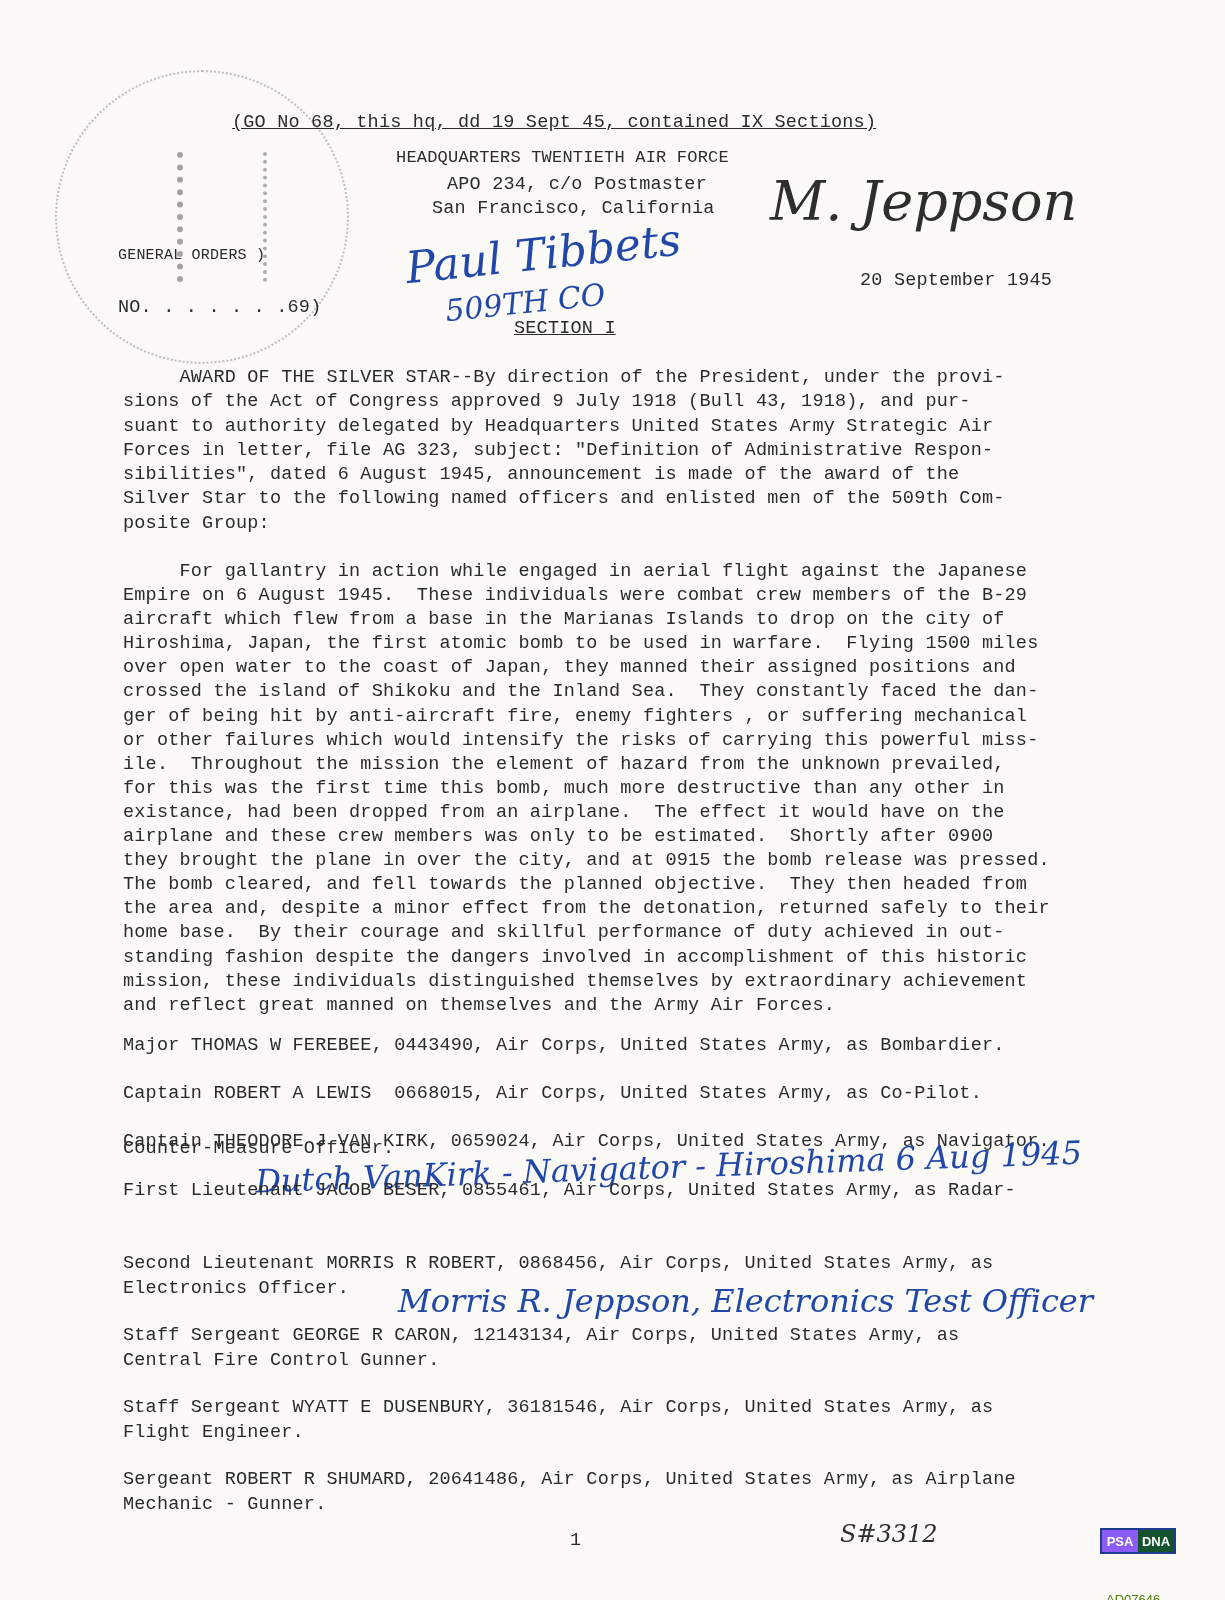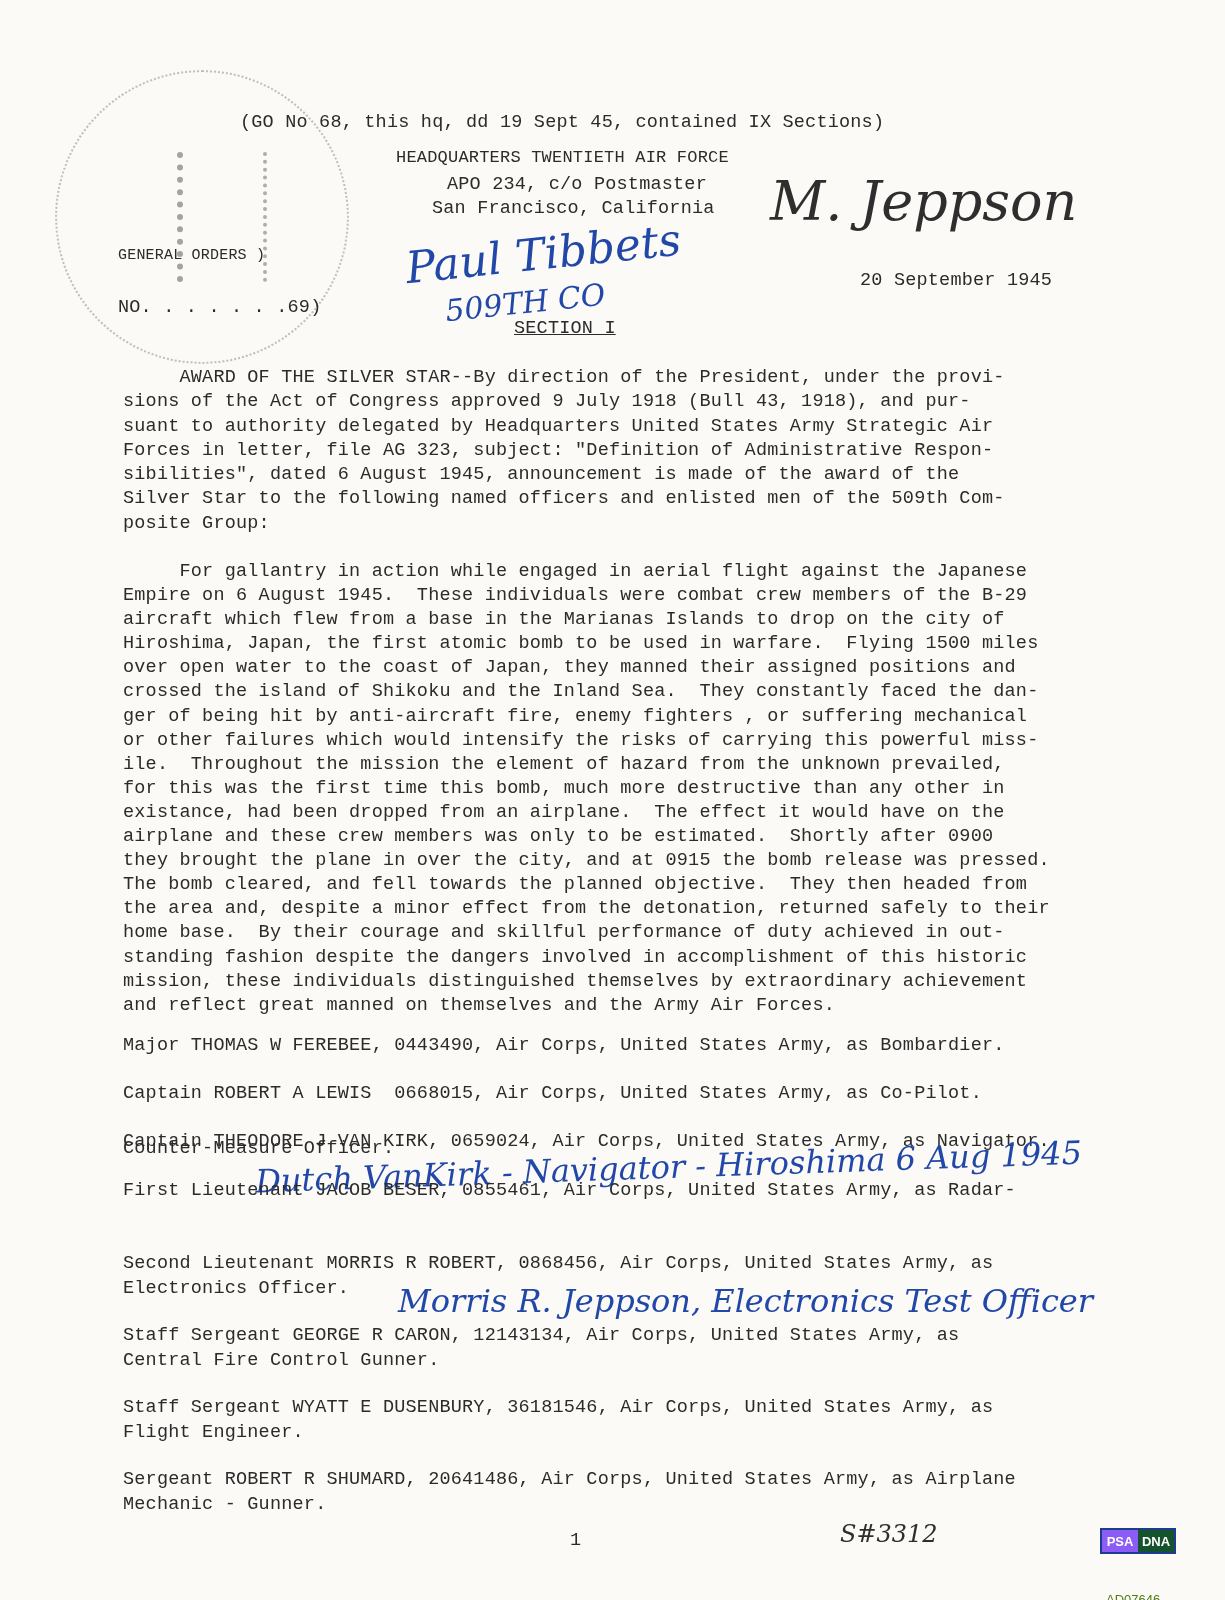--- a/index.html
+++ b/index.html
@@ -35,21 +35,21 @@
   .psa .blue { background: #14532d; color: #fff; font: bold 13px "Liberation Sans", sans-serif; flex: 1; display:flex; align-items:center; justify-content:center; }
   .cert { position: absolute; left: 1106px; top: 1592px; font: 13px "Liberation Sans", sans-serif; color: #4d7c0f; }
 </style>
 </head>
 <body>
 
 <div class="stamp">
     <div class="stamp-inner"></div>
   </div>
 
-<div class="abs tw" style="left:240px;top:112px;">(GO No 68, this hq, dd 19 Sept 45, contained IX Sections)</div>
+<div class="abs tw" style="left:232px;top:112px;text-decoration:underline;">(GO No 68, this hq, dd 19 Sept 45, contained IX Sections)</div>
 <div class="abs tw" style="left:396px;top:148px;font-size:17px;">HEADQUARTERS TWENTIETH AIR FORCE</div>
 <div class="abs tw" style="left:447px;top:174px;">APO 234, c/o Postmaster</div>
 <div class="abs tw" style="left:432px;top:198px;">San Francisco, California</div>
 <div class="abs tw" style="left:118px;top:247px;font-size:15px;">GENERAL ORDERS )</div>
 <div class="abs tw" style="left:118px;top:297px;">NO. . . . . . .69)</div>
 <div class="abs tw" style="left:860px;top:270px;">20 September 1945</div>
 <div class="abs tw section-title" style="left:514px;top:318px;">SECTION I</div>
 
 <div class="abs pencil" style="left:770px;top:170px;font-size:54px;">M. Jeppson</div>
 <div class="abs ink" style="left:405px;top:228px;font-size:44px;transform:rotate(-6deg);">Paul Tibbets</div>

